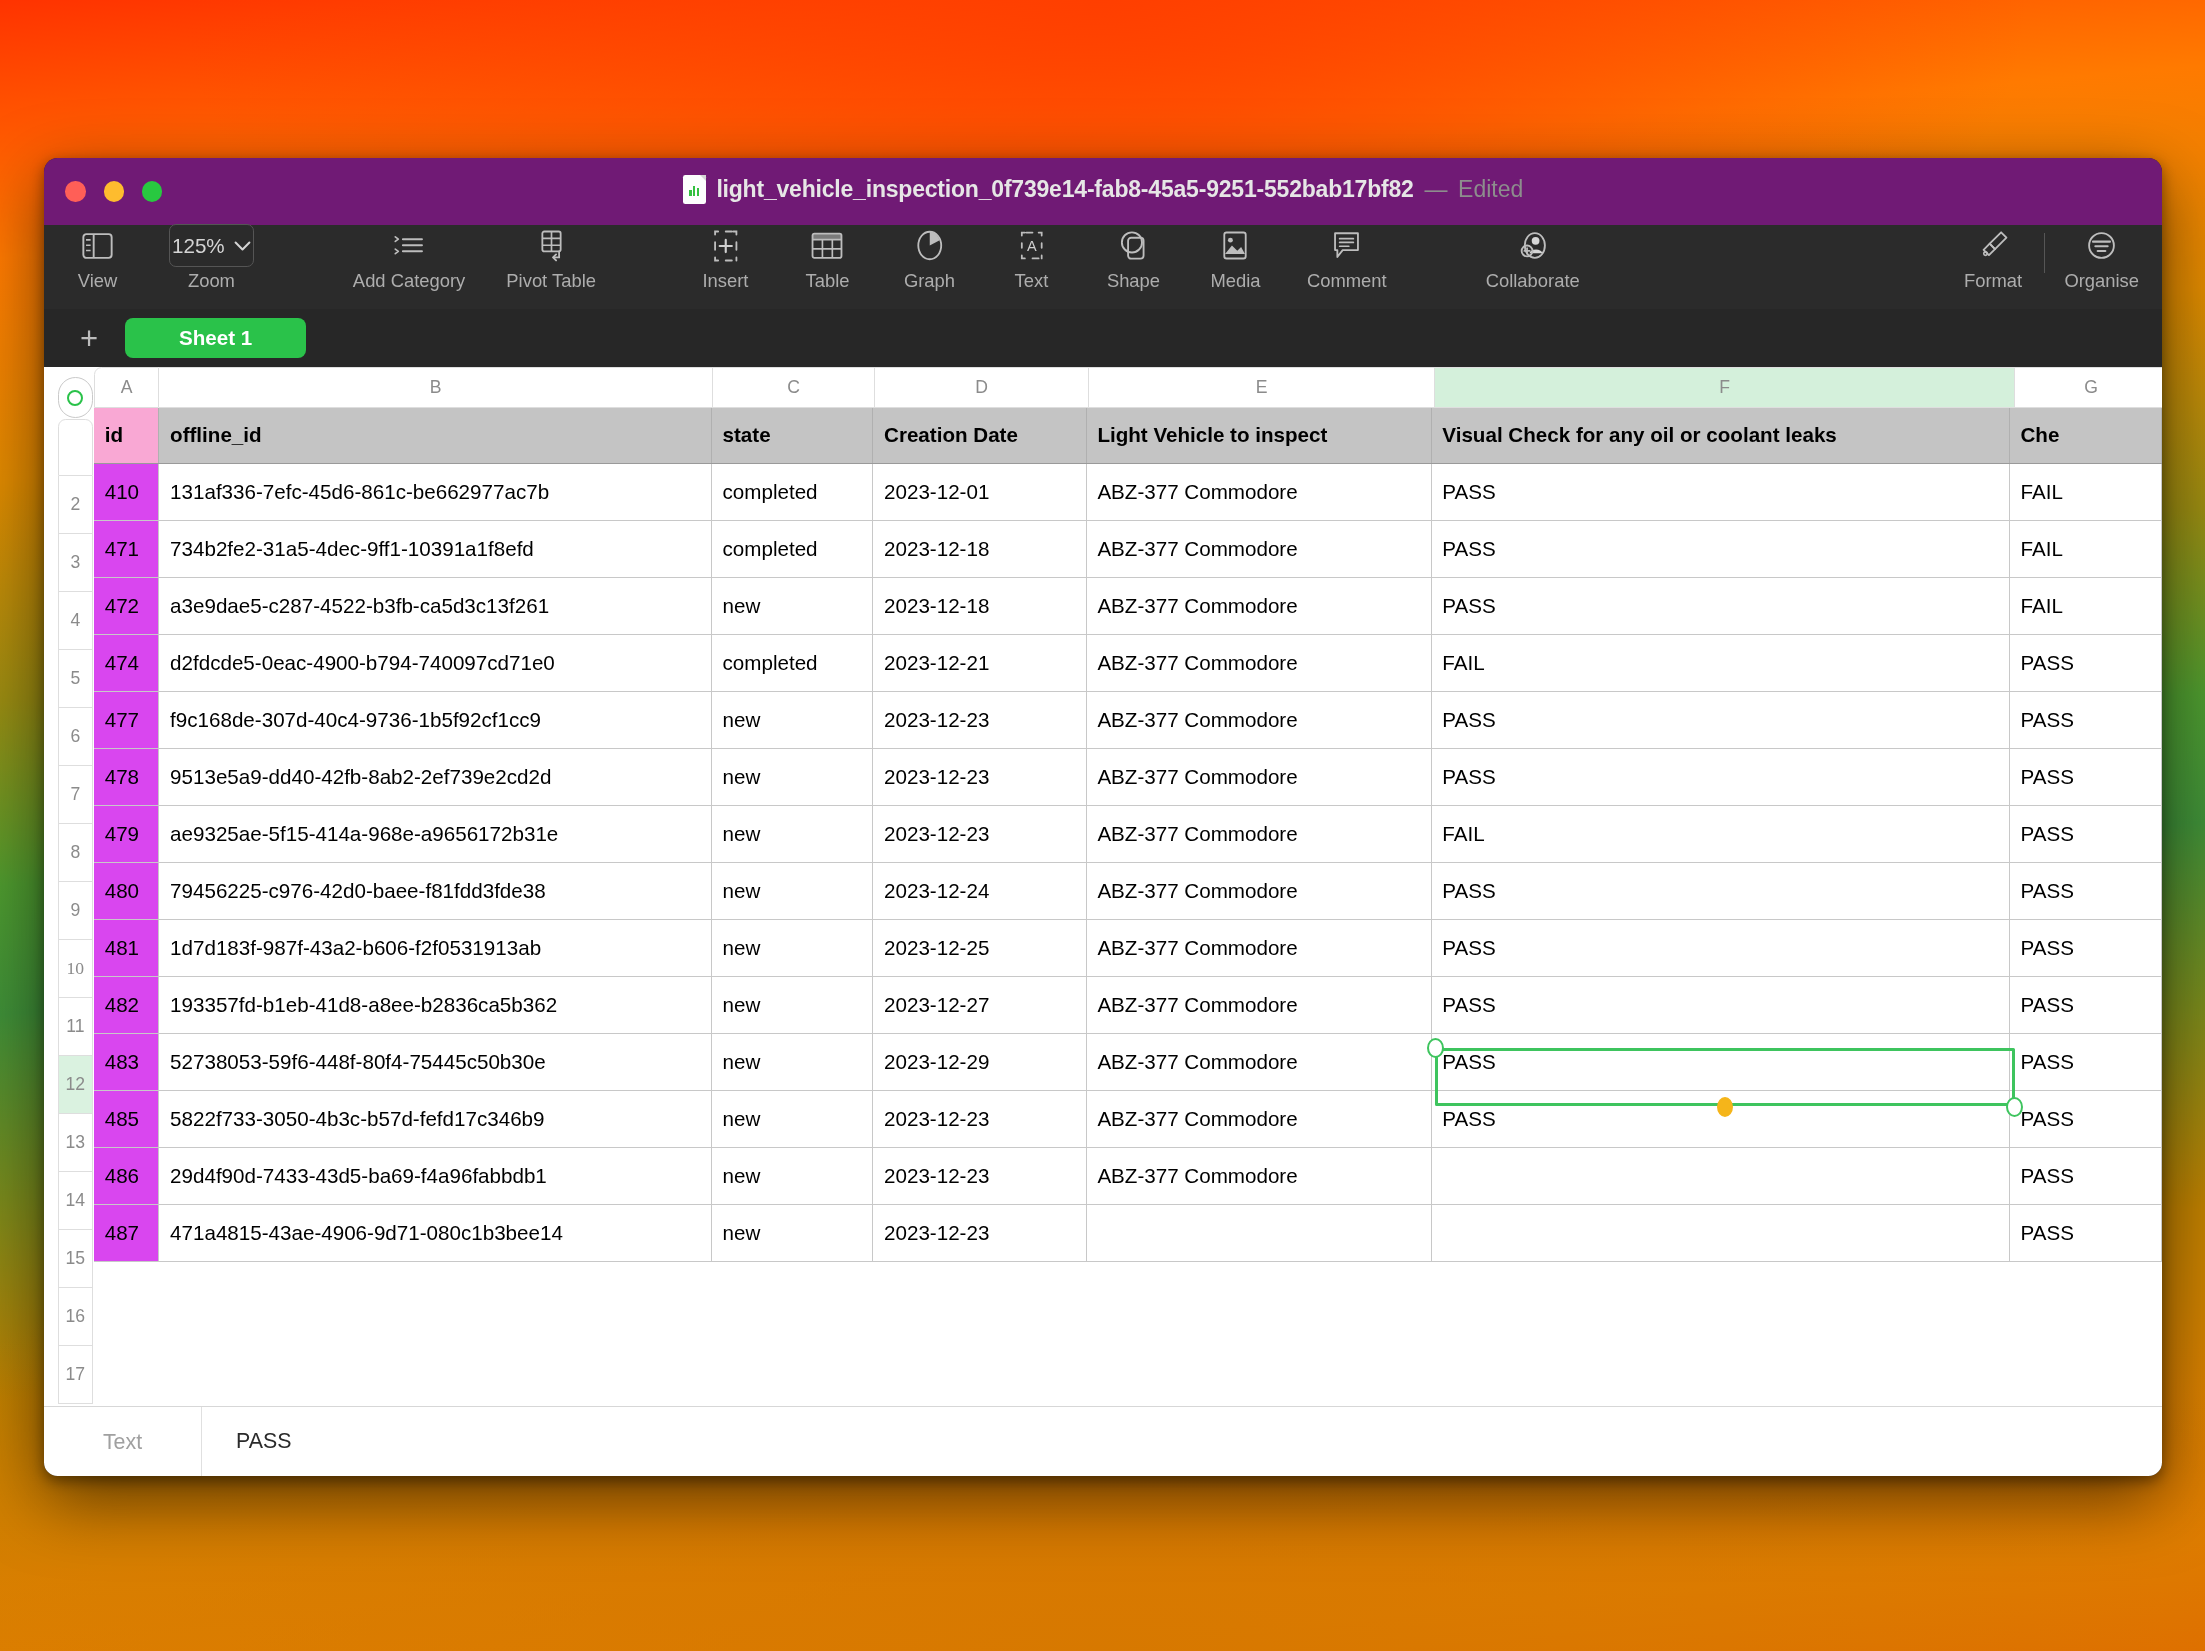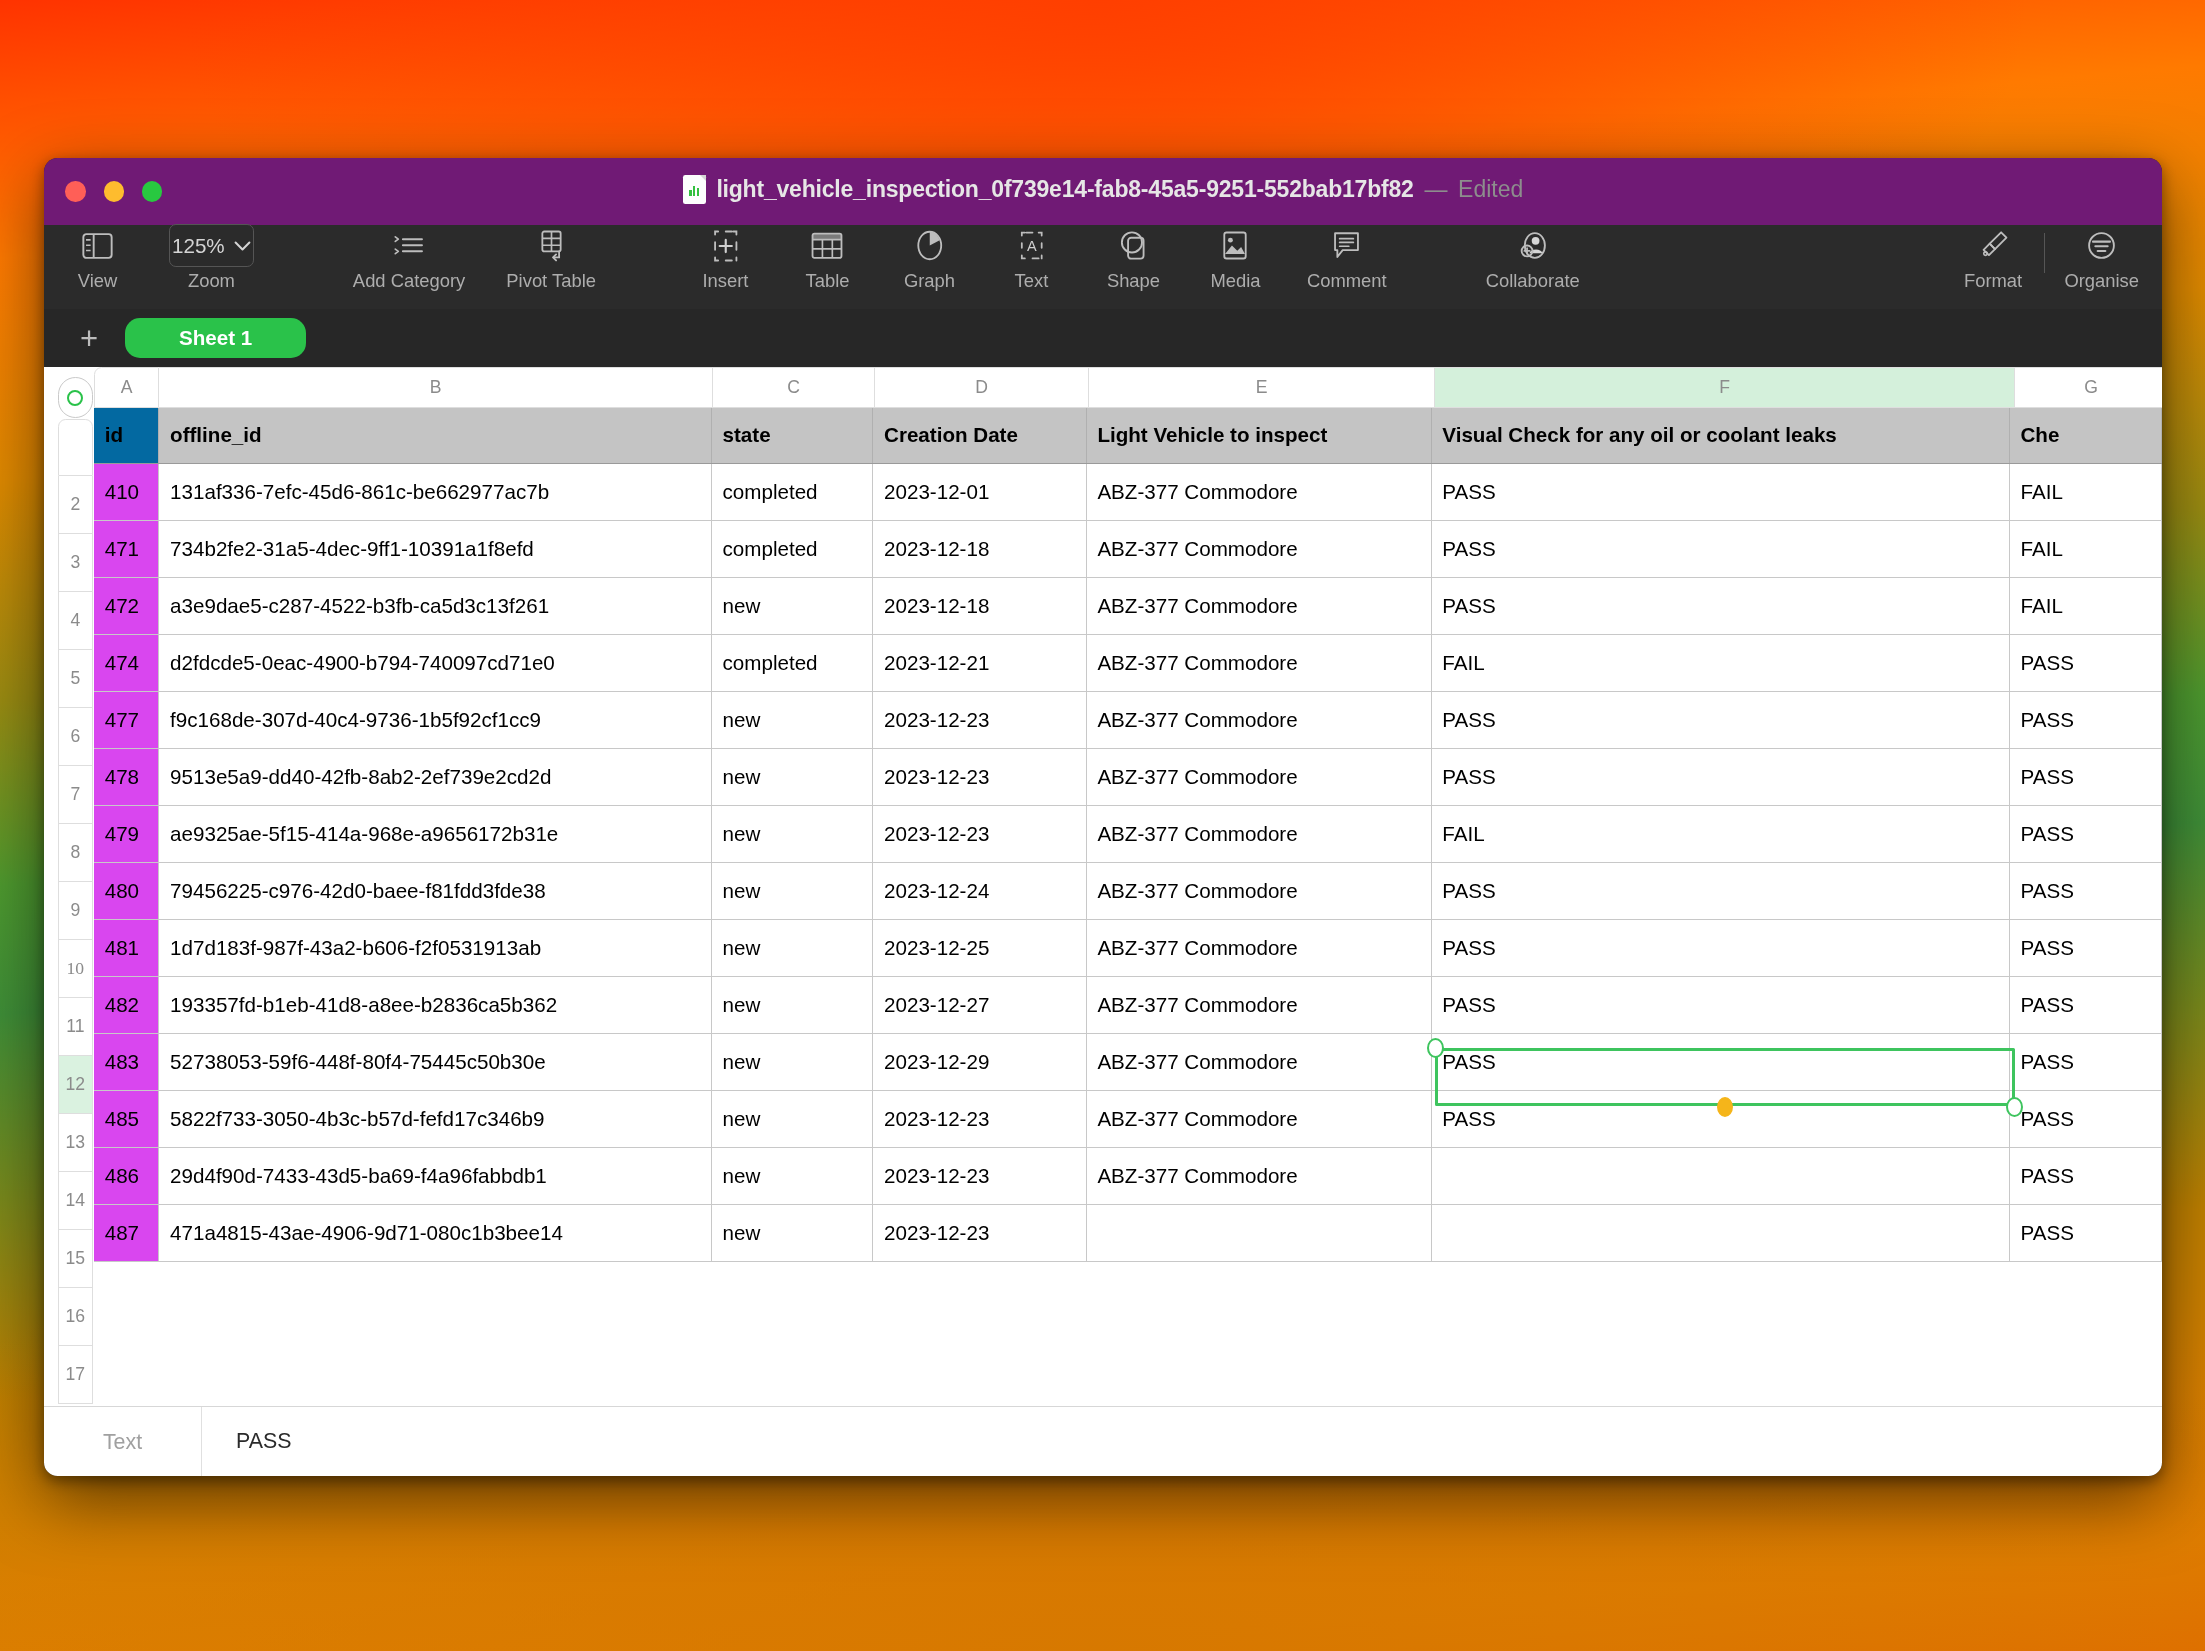--- a/index.html
+++ b/index.html
@@ -144,21 +144,21 @@
   }
   .addsheet {
     color: #bcbcbc; font-size: 31px; font-weight: 300;
     line-height: 1; width: 26px; text-align: center;
     cursor: default;
   }
   .sheettab {
     background: #2ac24a;
     color: #ffffff;
     font-size: 20.6px; font-weight: bold;
-    border-radius: 15px;
+    border-radius: 8px;
     padding: 8.4px 54px;
     white-space: nowrap;
   }
 
   
   .canvas {
     flex: 1 1 auto;
     background: #ffffff;
     position: relative;
     overflow: hidden;
@@ -248,21 +248,21 @@
     background: #c4c4c4;
     font-weight: bold;
     border-bottom: 1.1px solid #9a9a9a;
     border-right: 1.1px solid #b0b0b0;
     height: 55px;
   }
   table.sheet td.idcell {
     background: #d946ef;
     font-weight: normal;
   }
-  table.sheet thead th.idhdr { background: #0369a1; }
+  table.sheet thead th.idhdr { background: #f9a8d4; }
 
   
   .selbox {
     position: absolute;
     border: 3.1px solid #3ec45e;
     pointer-events: none;
     z-index: 6;
     border-radius: 1.5px;
   }
   .handle {

